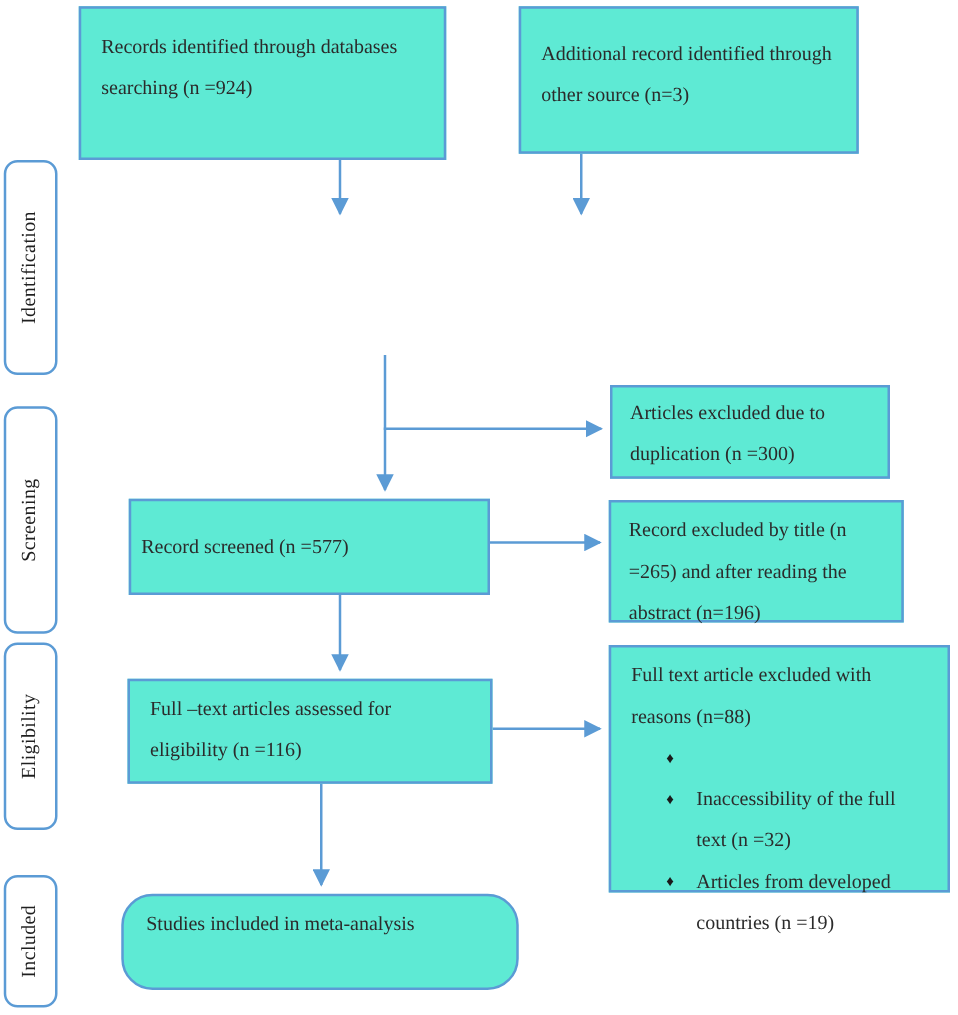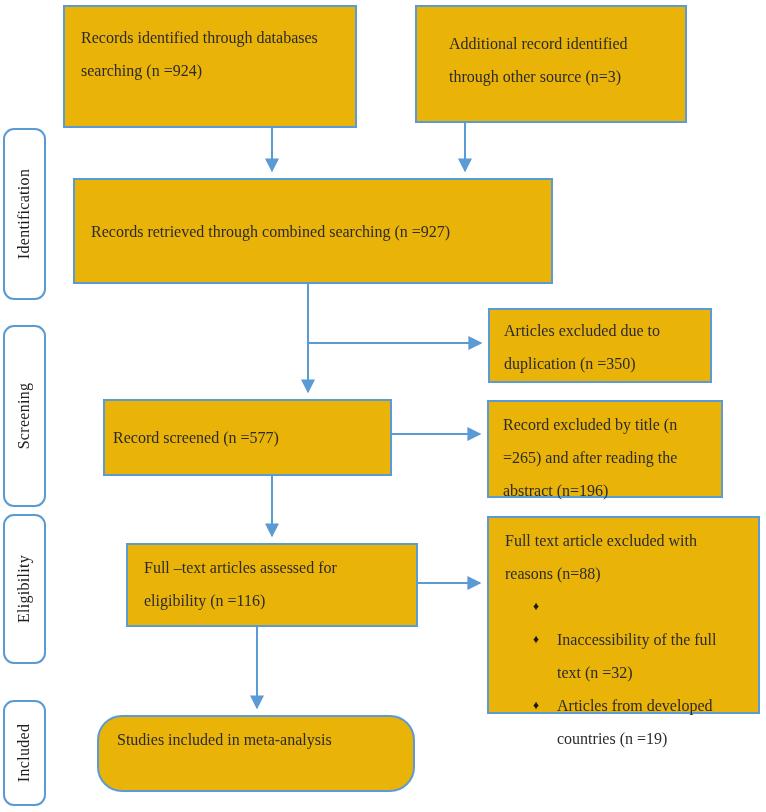--- a/index.html
+++ b/index.html
@@ -20,21 +20,21 @@
     width: 766px;
     height: 812px;
     pointer-events: none;
   }
   .arrows line { stroke: var(--accent); stroke-width: 2; }
   .arrows .head { fill: var(--accent); }
 
   .box {
     position: absolute;
     border: 2px solid var(--accent);
-    background: #eab308;
+    background: #5eead4;
     font-size: 16px;
     line-height: 33px;
     color: var(--text);
   }
   .v-center { display: flex; align-items: center; }
 
   .side-label {
     position: absolute;
     border: 2px solid var(--accent);
     border-radius: 11px;
@@ -46,26 +46,26 @@
   .side-label span {
     transform: rotate(-90deg);
     white-space: nowrap;
     font-size: 16px;
     color: #1f1f1f;
     letter-spacing: 0.3px;
   }
 
   
   .b-db        { left: 63px;  top: 5px;   width: 294px; height: 123px; padding: 14px 16px 0 16px; }
-  .b-other     { left: 415px; top: 5px;   width: 272px; height: 118px; padding: 20px 16px 0 32px; }
+  .b-other     { left: 415px; top: 5px;   width: 272px; height: 118px; padding: 20px 16px 0 16px; }
   .b-combined  { left: 73px;  top: 178px; width: 480px; height: 106px; padding: 0 16px; }
   .b-dup       { left: 488px; top: 308px; width: 224px; height: 75px;  padding: 4px 14px 0 14px; }
   .b-screened  { left: 103px; top: 399px; width: 289px; height: 77px;  padding: 0 8px; }
   .b-titleexc  { left: 487px; top: 400px; width: 236px; height: 98px;  padding: 6px 14px 0 14px; }
-  .b-fulltext  { left: 102px; top: 543px; width: 292px; height: 84px;  padding: 6px 16px 0 16px; margin-left: 24px; }
+  .b-fulltext  { left: 102px; top: 543px; width: 292px; height: 84px;  padding: 6px 16px 0 16px; }
   .b-reasons   { left: 487px; top: 516px; width: 273px; height: 198px; padding: 6px 14px 0 16px; }
   .b-included  { left: 97px;  top: 715px; width: 318px; height: 77px;  padding: 6px 18px 0 18px; border-radius: 25px; }
 
   .l-identification { left: 3px; top: 128px; width: 43px; height: 172px; }
   .l-screening      { left: 3px; top: 325px; width: 43px; height: 182px; }
   .l-eligibility    { left: 3px; top: 514px; width: 43px; height: 150px; }
   .l-included       { left: 3px; top: 700px; width: 43px; height: 106px; }
 
   .reasons-list { list-style: none; margin: 0; padding: 0 0 0 28px; }
   .reasons-list li { display: flex; align-items: flex-start; }
@@ -113,26 +113,23 @@
   </div>
 
   <div class="box b-db">
     <div>Records identified through databases searching (n =924)</div>
   </div>
 
   <div class="box b-other">
     <div>Additional record identified through other source (n=3)</div>
   </div>
 
-  <div class="box b-combined v-center">
-    <div>Records retrieved through combined searching (n =927)</div>
-  </div>
 
   <div class="box b-dup">
-    <div>Articles excluded due to duplication (n =350)</div>
+    <div>Articles excluded due to duplication (n =300)</div>
   </div>
 
   <div class="box b-screened v-center">
     <div>Record screened (n =577)</div>
   </div>
 
   <div class="box b-titleexc">
     <div>Record excluded by title (n =265) and after reading the abstract (n=196)</div>
   </div>
 

